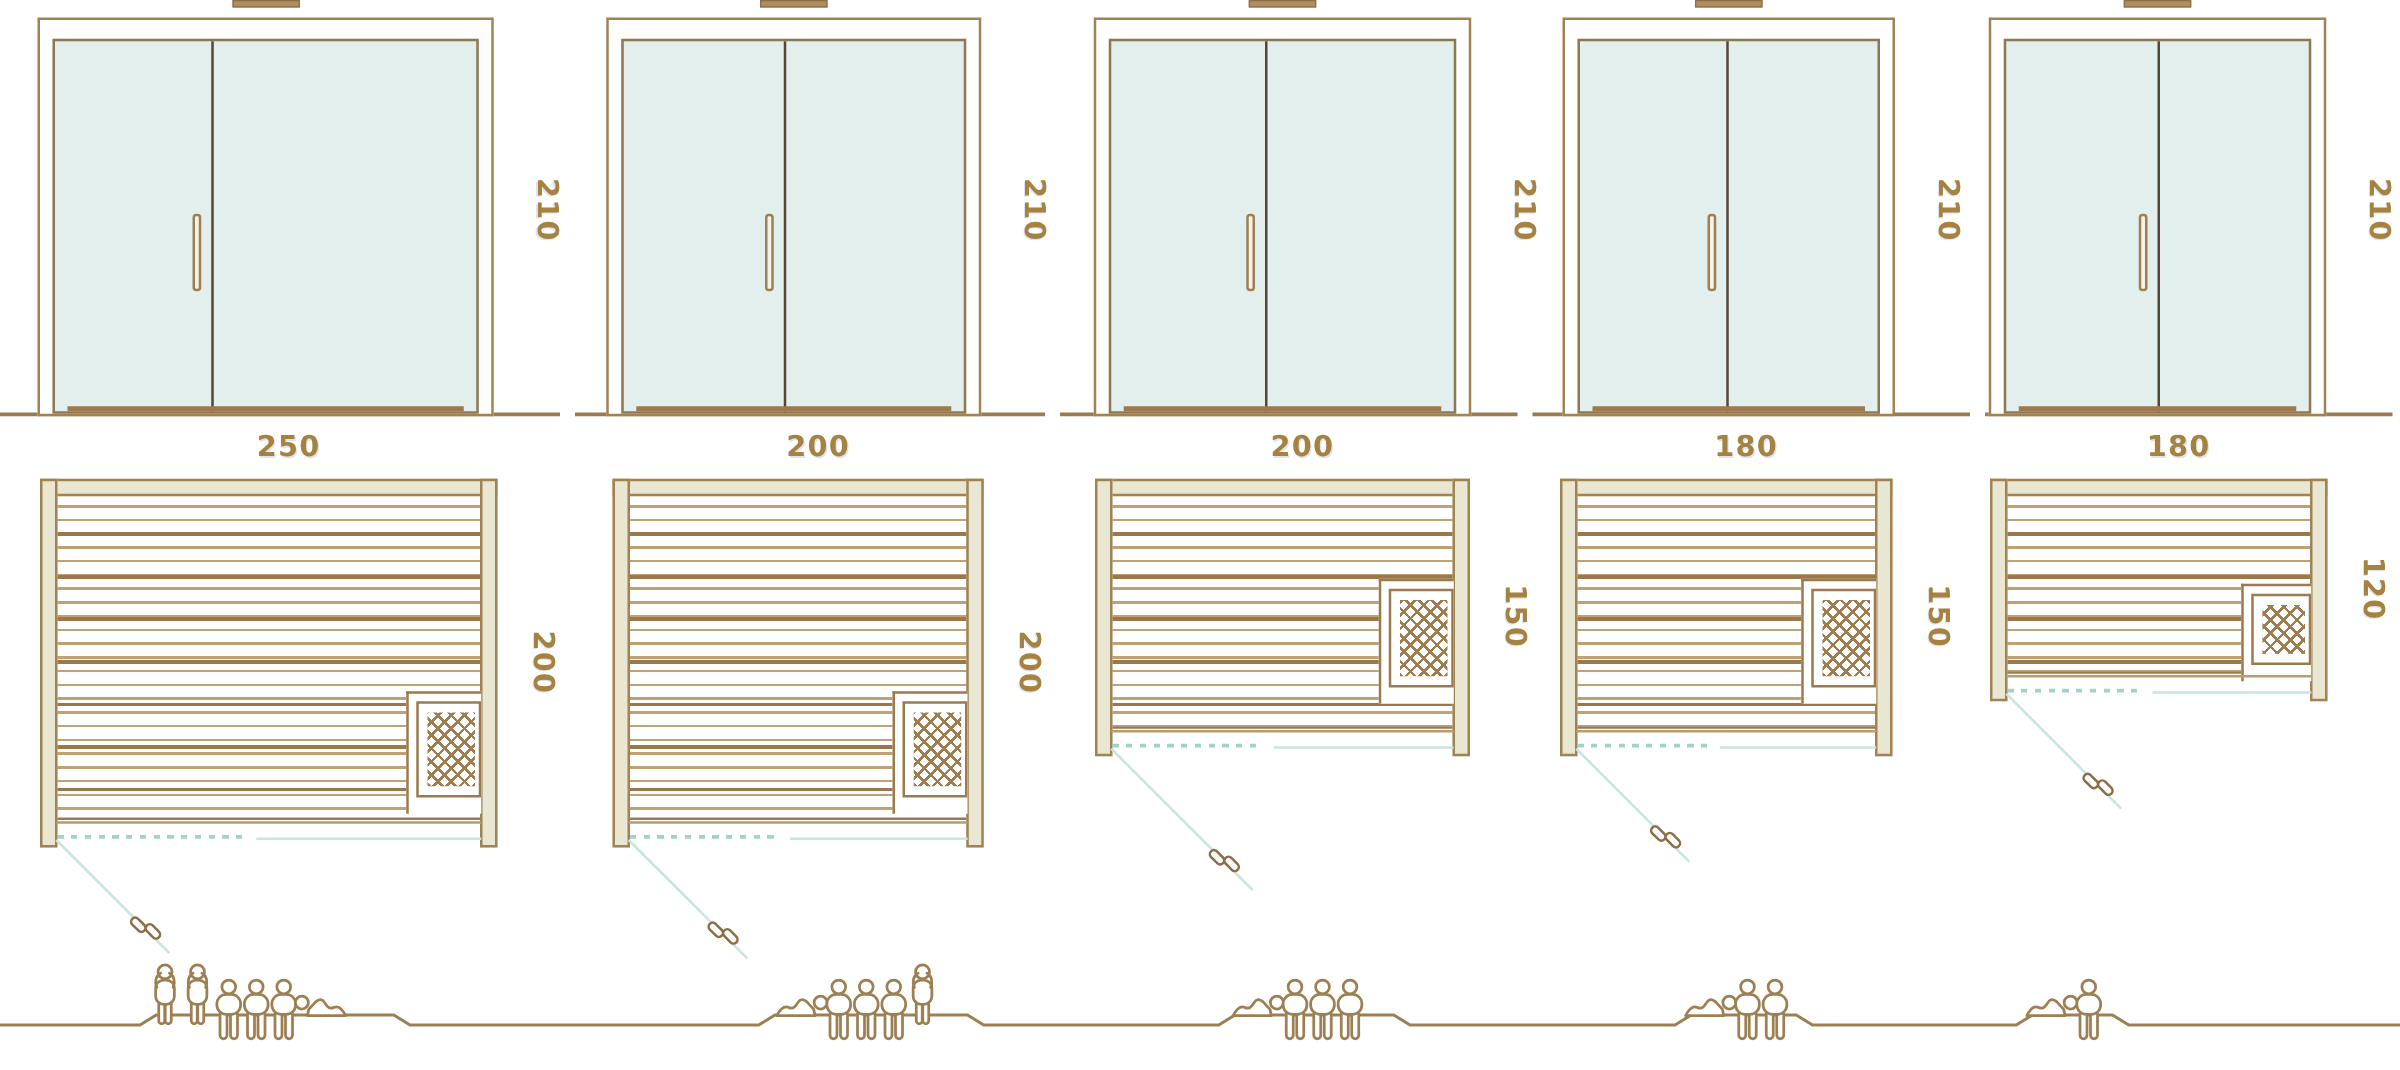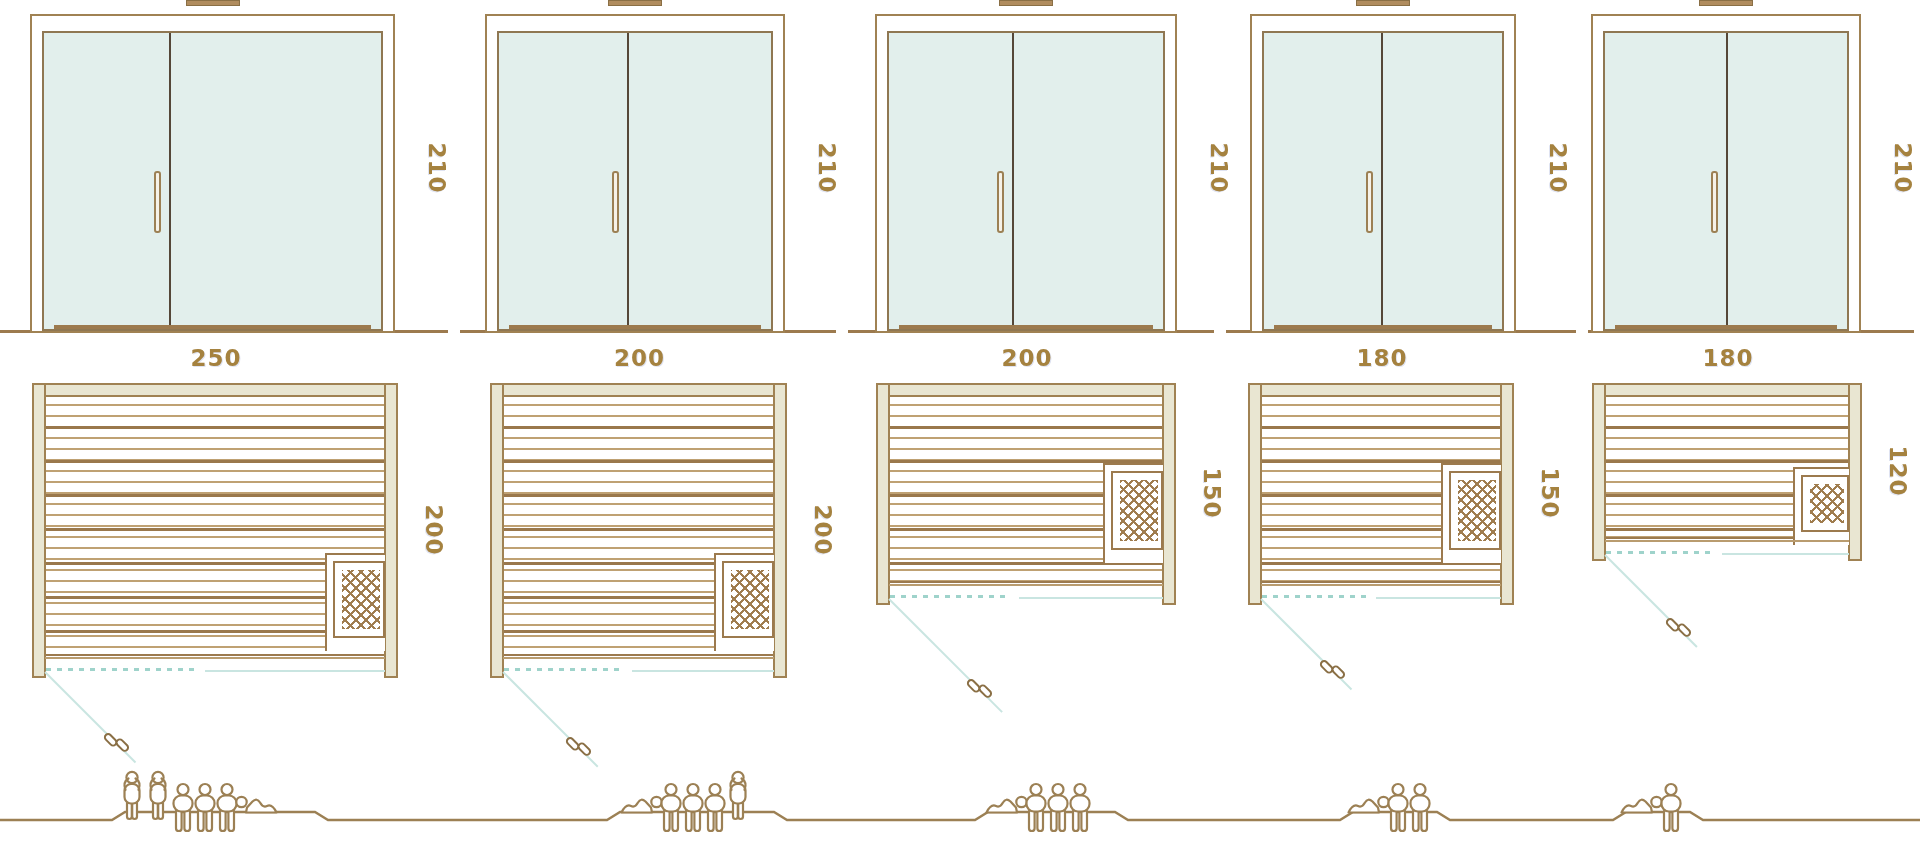--- a/index.html
+++ b/index.html
@@ -1,21 +1,21 @@
 <!DOCTYPE html>
 <html><head>
 <meta charset="utf-8">
 <style>
   html,body{margin:0;padding:0;background:#fff;}
   #canvas{position:relative;width:1920px;height:856px;background:#ffffff;overflow:hidden;
           font-family:"DejaVu Sans","Liberation Sans",sans-serif;}
   
   .dimtext{color:#a5823f;font-size:23px;font-weight:bold;letter-spacing:1px;
            text-shadow:1px 1px 0 rgba(140,155,205,.28);}
-  .wlabel{position:absolute;top:345px;left:1px;width:var(--pw);text-align:center;}
+  .wlabel{position:absolute;top:345px;left:16px;width:var(--pw);text-align:center;}
   .hlabel{position:absolute;top:155px;left:calc(var(--fx) + var(--fw) + 12px);width:60px;
           text-align:center;transform:rotate(90deg);}
   .dlabel{position:absolute;left:calc(var(--pw) + 6px);top:calc(383px + (var(--ph) / 2) - 14px);
           width:60px;text-align:center;transform:rotate(90deg);}
   
   .col{position:absolute;top:0;height:856px;}
   .c1{left:32px; --fx:-2px;--fw:365px;--pw:366px;--ph:295px;--dv:37%;--ht:170px;--hh:98px;--hwd:60px;--sw:128px;}
   .c2{left:490px;--fx:-5px;--fw:300px;--pw:297px;--ph:295px;--dv:47%;--ht:170px;--hh:98px;--hwd:60px;--sw:134px;}
   .c3{left:876px;--fx:-1px;--fw:302px;--pw:300px;--ph:222px;--dv:45%;--ht:80px; --hh:100px;--hwd:60px;--sw:160px;}
   .c4{left:1248px;--fx:2px;--fw:266px;--pw:266px;--ph:222px;--dv:49%;--ht:80px;--hh:100px;--hwd:60px;--sw:128px;}

